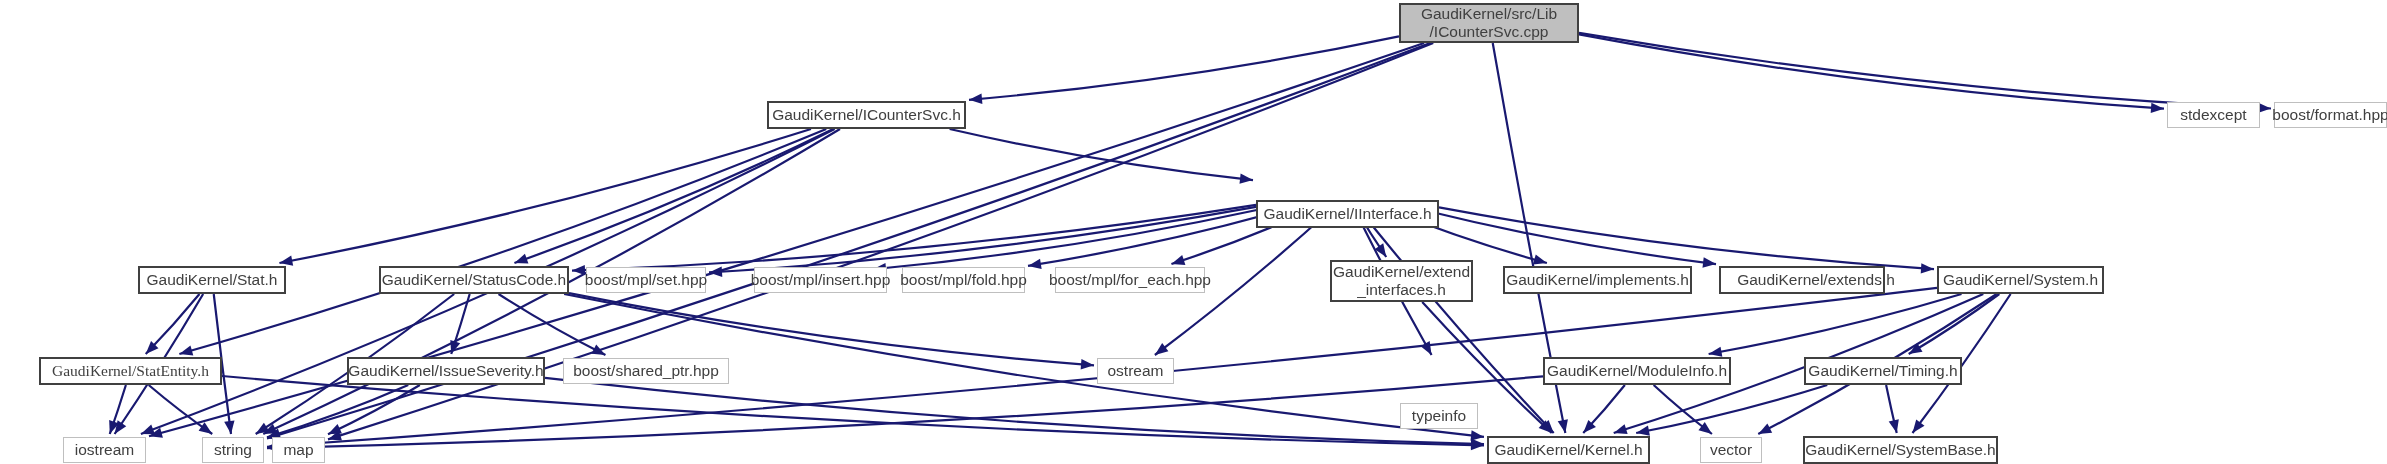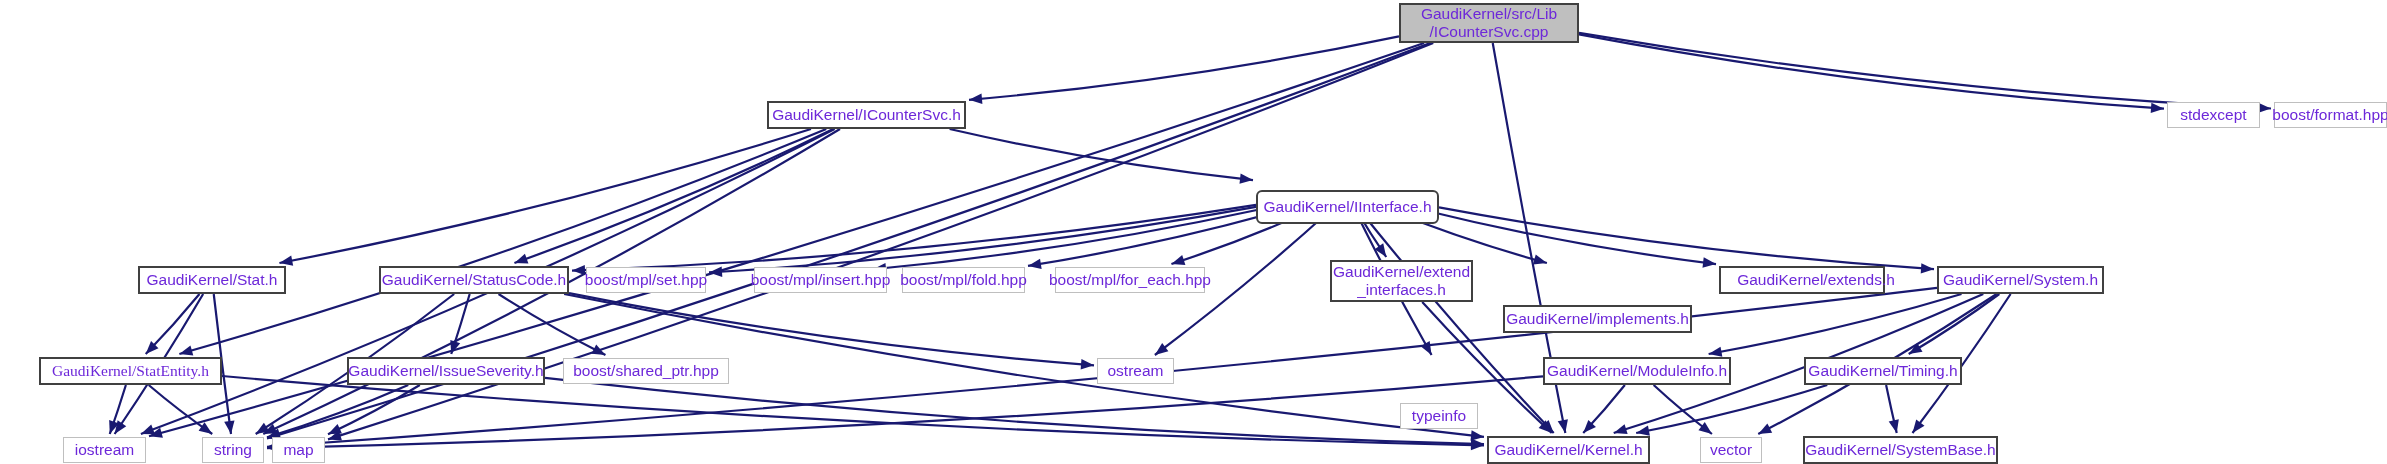--- a/index.html
+++ b/index.html
@@ -35,21 +35,21 @@
   }
   .gnode {
     position: absolute;
     box-sizing: border-box;
     display: flex;
     align-items: center;
     justify-content: center;
     text-align: center;
     font-size: 15.5px;
     line-height: 1.15;
-    color: #6d28d9;
+    color: #404040;
     background: #ffffff;
     border: 1.5px solid #bfbfbf;
     white-space: pre-line;
     letter-spacing: 0px;
     z-index: 5;
   }
   .gnode.strong {
     border: 2px solid #404040;
   }
   .gnode.root {
@@ -270,30 +270,30 @@
         <path d="M 1422.2514792899408 302 Q 1484.190972398815 370.2523961341777 1551.7011834319526 433" class="edge-path"></path>
         <polygon points="1551.7011834319526,433 1545.7192068165111,420.3407758621505 1538.6389078567365,427.9584767384134" class="arrow-head"></polygon>
       </g>
     </svg>
   <div id="nodes-layer">
       <div class="gnode root" style="left: 1399px; top: 3px; width: 180px; height: 40px;"><span class="lbl">GaudiKernel/src/Lib
 /ICounterSvc.cpp</span></div>
       <div class="gnode" style="left: 2167px; top: 102px; width: 93px; height: 26px;"><span class="lbl">stdexcept</span></div>
       <div class="gnode" style="left: 2274px; top: 102px; width: 113px; height: 26px;"><span class="lbl">boost/format.hpp</span></div>
       <div class="gnode strong" style="left: 767px; top: 101px; width: 199px; height: 28px;"><span class="lbl">GaudiKernel/ICounterSvc.h</span></div>
-      <div class="gnode strong" style="left: 1256px; top: 190px; width: 183px; height: 34px; border-radius: 6px;"><span class="lbl">GaudiKernel/IInterface.h</span></div>
+      <div class="gnode strong" style="left: 1256px; top: 200px; width: 183px; height: 28px;"><span class="lbl">GaudiKernel/IInterface.h</span></div>
       <div class="gnode strong" style="left: 138px; top: 266px; width: 148px; height: 28px;"><span class="lbl">GaudiKernel/Stat.h</span></div>
       <div class="gnode strong" style="left: 379px; top: 266px; width: 190px; height: 28px;"><span class="lbl">GaudiKernel/StatusCode.h</span></div>
       <div class="gnode" style="left: 586px; top: 267px; width: 120px; height: 26px;"><span class="lbl">boost/mpl/set.hpp</span></div>
       <div class="gnode" style="left: 737px; top: 267px; width: 133px; height: 26px; margin-left: 17px;"><span class="lbl">boost/mpl/insert.hpp</span></div>
       <div class="gnode" style="left: 902px; top: 267px; width: 123px; height: 26px;"><span class="lbl">boost/mpl/fold.hpp</span></div>
       <div class="gnode" style="left: 1055px; top: 267px; width: 150px; height: 26px;"><span class="lbl">boost/mpl/for_each.hpp</span></div>
       <div class="gnode strong" style="left: 1330px; top: 260px; width: 143px; height: 42px;"><span class="lbl">GaudiKernel/extend
 _interfaces.h</span></div>
-      <div class="gnode strong" style="left: 1503px; top: 266px; width: 189px; height: 28px; margin-top: 39px;"><span class="lbl">GaudiKernel/implements.h</span></div>
+      <div class="gnode strong" style="left: 1503px; top: 266px; width: 189px; height: 28px;"><span class="lbl">GaudiKernel/implements.h</span></div>
       <div class="gnode strong" style="left: 1719px; top: 266px; width: 166px; height: 28px; padding-left: 28px;"><span class="lbl">GaudiKernel/extends.h</span></div>
       <div class="gnode strong" style="left: 1937px; top: 266px; width: 167px; height: 28px;"><span class="lbl">GaudiKernel/System.h</span></div>
       <div class="gnode strong" style="left: 39px; top: 357px; width: 183px; height: 28px; font-family: Liberation Serif, serif;"><span class="lbl">GaudiKernel/StatEntity.h</span></div>
       <div class="gnode strong" style="left: 347px; top: 357px; width: 198px; height: 28px;"><span class="lbl">GaudiKernel/IssueSeverity.h</span></div>
       <div class="gnode" style="left: 563px; top: 358px; width: 166px; height: 26px;"><span class="lbl">boost/shared_ptr.hpp</span></div>
       <div class="gnode" style="left: 1097px; top: 358px; width: 77px; height: 26px;"><span class="lbl">ostream</span></div>
       <div class="gnode" style="left: 1400px; top: 358px; width: 78px; height: 26px; margin-top: 45px;"><span class="lbl">typeinfo</span></div>
       <div class="gnode strong" style="left: 1543px; top: 357px; width: 188px; height: 28px;"><span class="lbl">GaudiKernel/ModuleInfo.h</span></div>
       <div class="gnode strong" style="left: 1804px; top: 357px; width: 158px; height: 28px;"><span class="lbl">GaudiKernel/Timing.h</span></div>
       <div class="gnode" style="left: 63px; top: 437px; width: 83px; height: 26px;"><span class="lbl">iostream</span></div>

